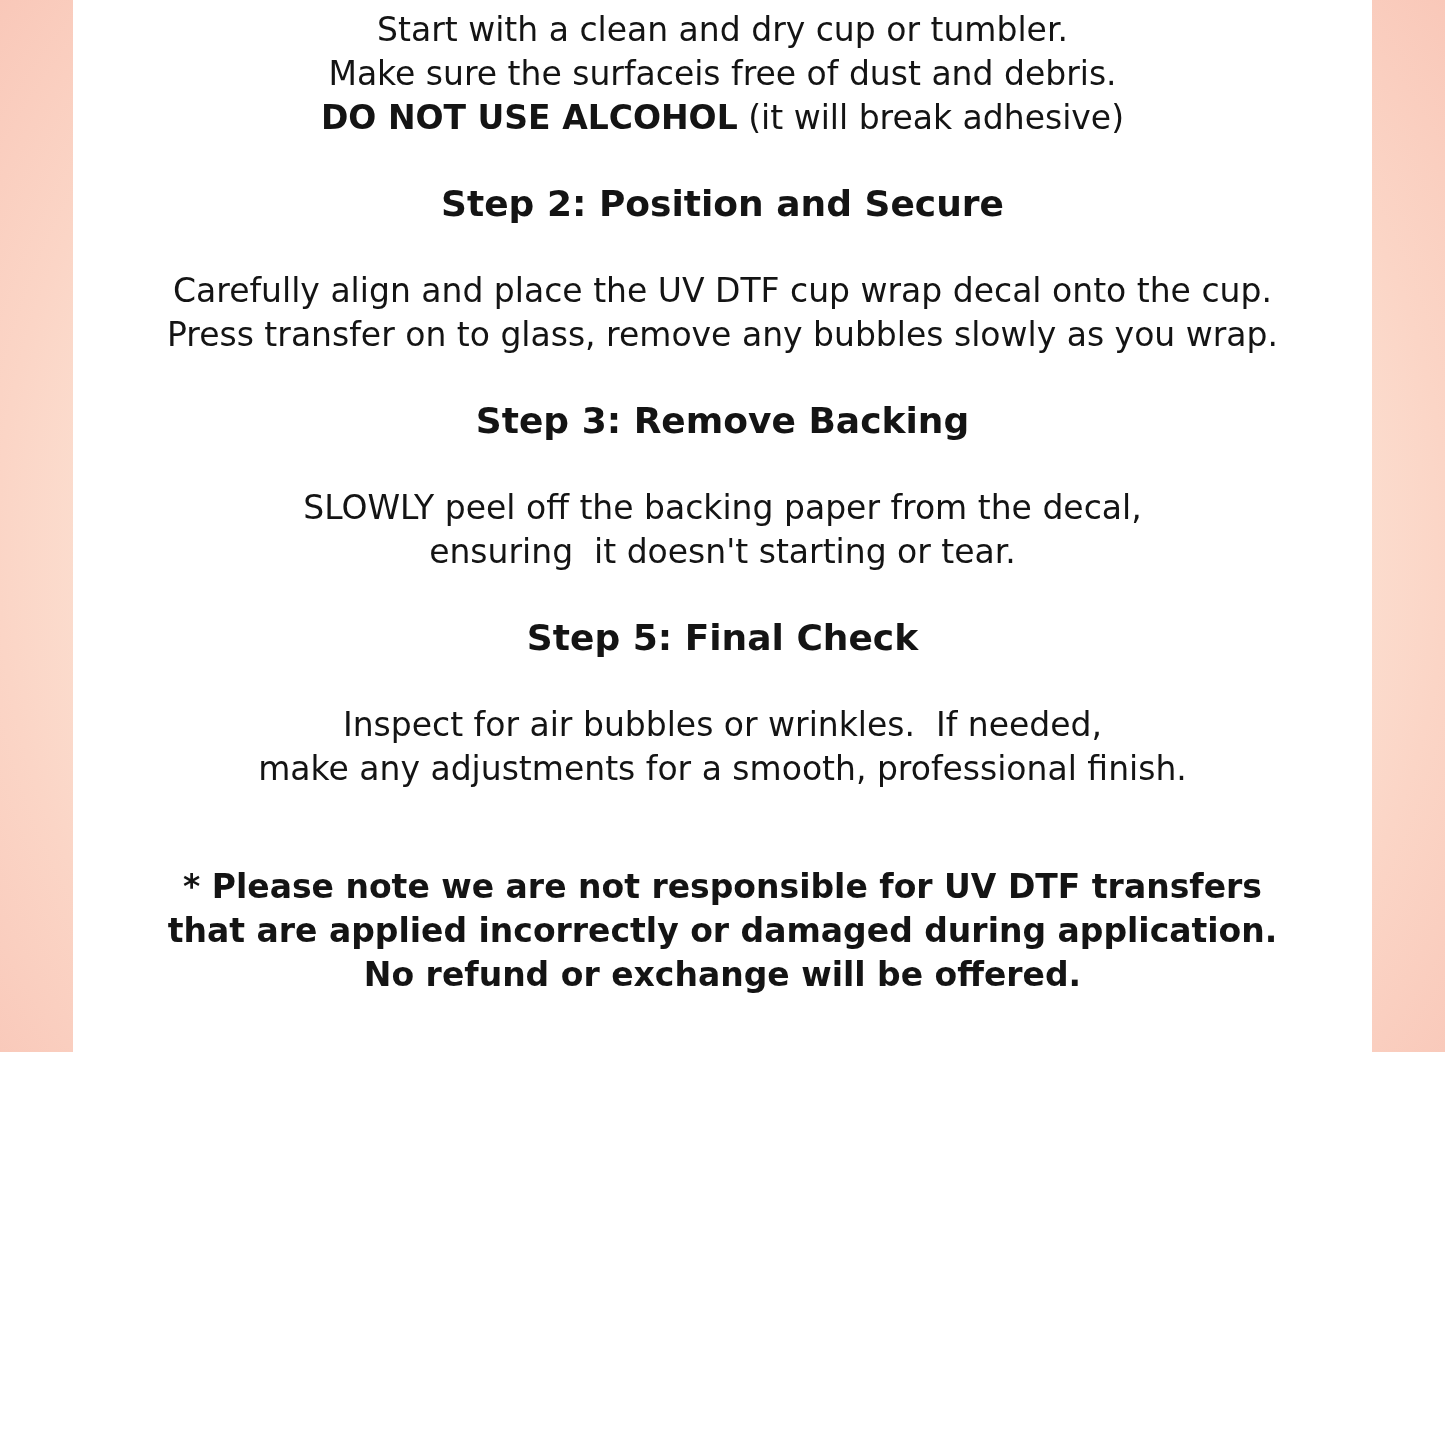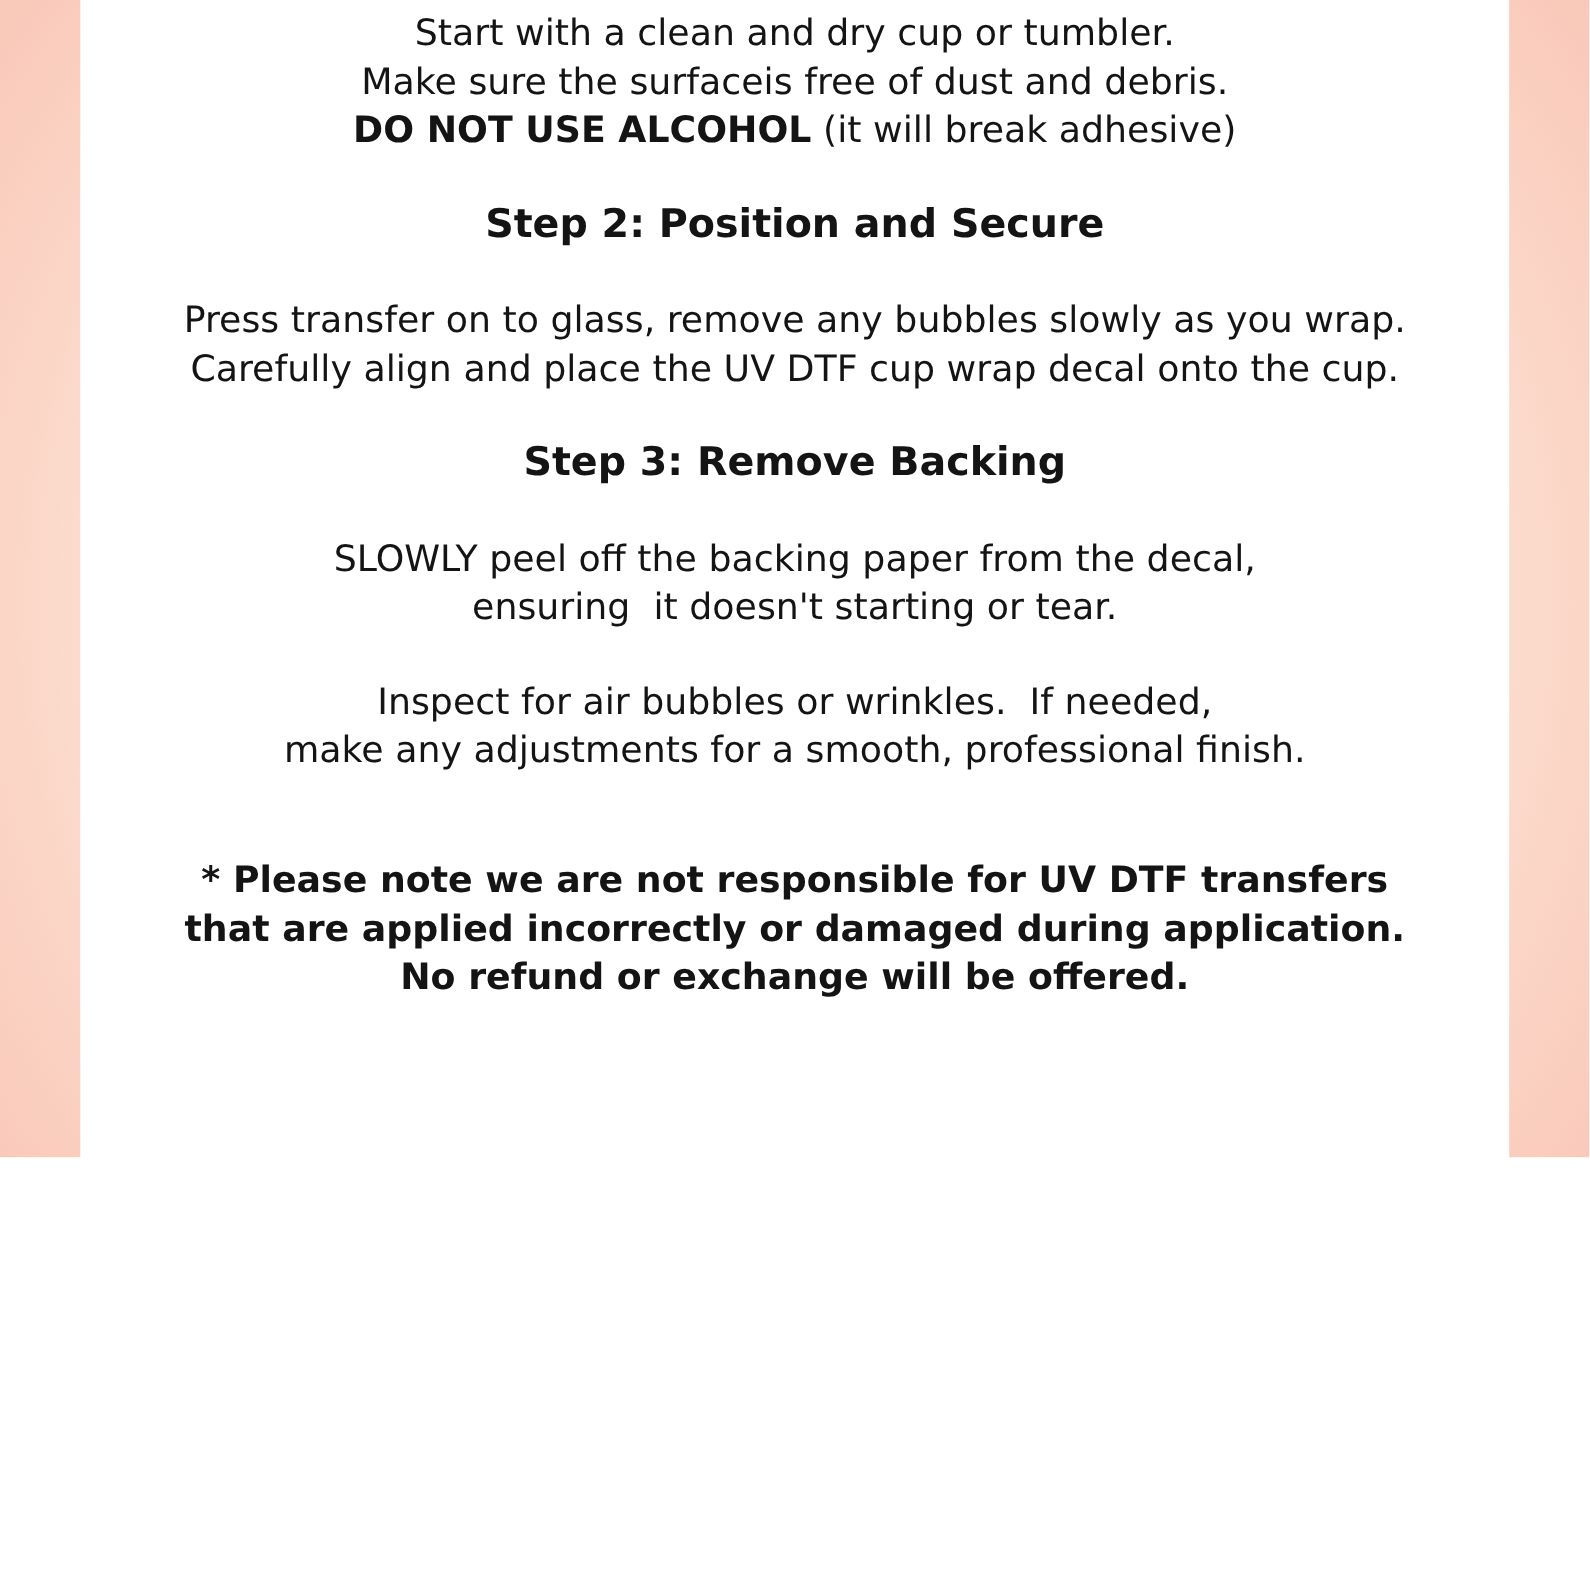--- a/index.html
+++ b/index.html
@@ -51,32 +51,33 @@
 
     <section class="step">
       <div class="step-heading">Step 1: Clean and Prep</div>
       <div class="line">Start with a clean and dry cup or tumbler.</div>
       <div class="line">Make sure the surfaceis free of dust and debris.</div>
       <div class="line"><span class="bold">DO NOT USE ALCOHOL</span><span> (it will break adhesive)</span></div>
     </section>
 
     <section class="step">
       <div class="step-heading">Step 2: Position and Secure</div>
+      <div class="line">Carefully align and place the UV DTF cup wrap decal onto the cup.</div>
       <div class="line">Press transfer on to glass, remove any bubbles slowly as you wrap.</div>
-      <div class="line">Carefully align and place the UV DTF cup wrap decal onto the cup.</div>
     </section>
 
     <section class="step">
       <div class="step-heading">Step 3: Remove Backing</div>
       <div class="line">SLOWLY peel off the backing paper from the decal,</div>
       <div class="line">ensuring  it doesn't starting or tear.</div>
     </section>
 
 
     <section class="step">
+      <div class="step-heading">Step 5: Final Check</div>
       <div class="line">Inspect for air bubbles or wrinkles.  If needed,</div>
       <div class="line">make any adjustments for a smooth, professional finish.</div>
     </section>
 
     <section class="footer">
       <div class="line">* Please note we are not responsible for UV DTF transfers</div>
       <div class="line">that are applied incorrectly or damaged during application.</div>
       <div class="line">No refund or exchange will be offered.</div>
     </section>
 

